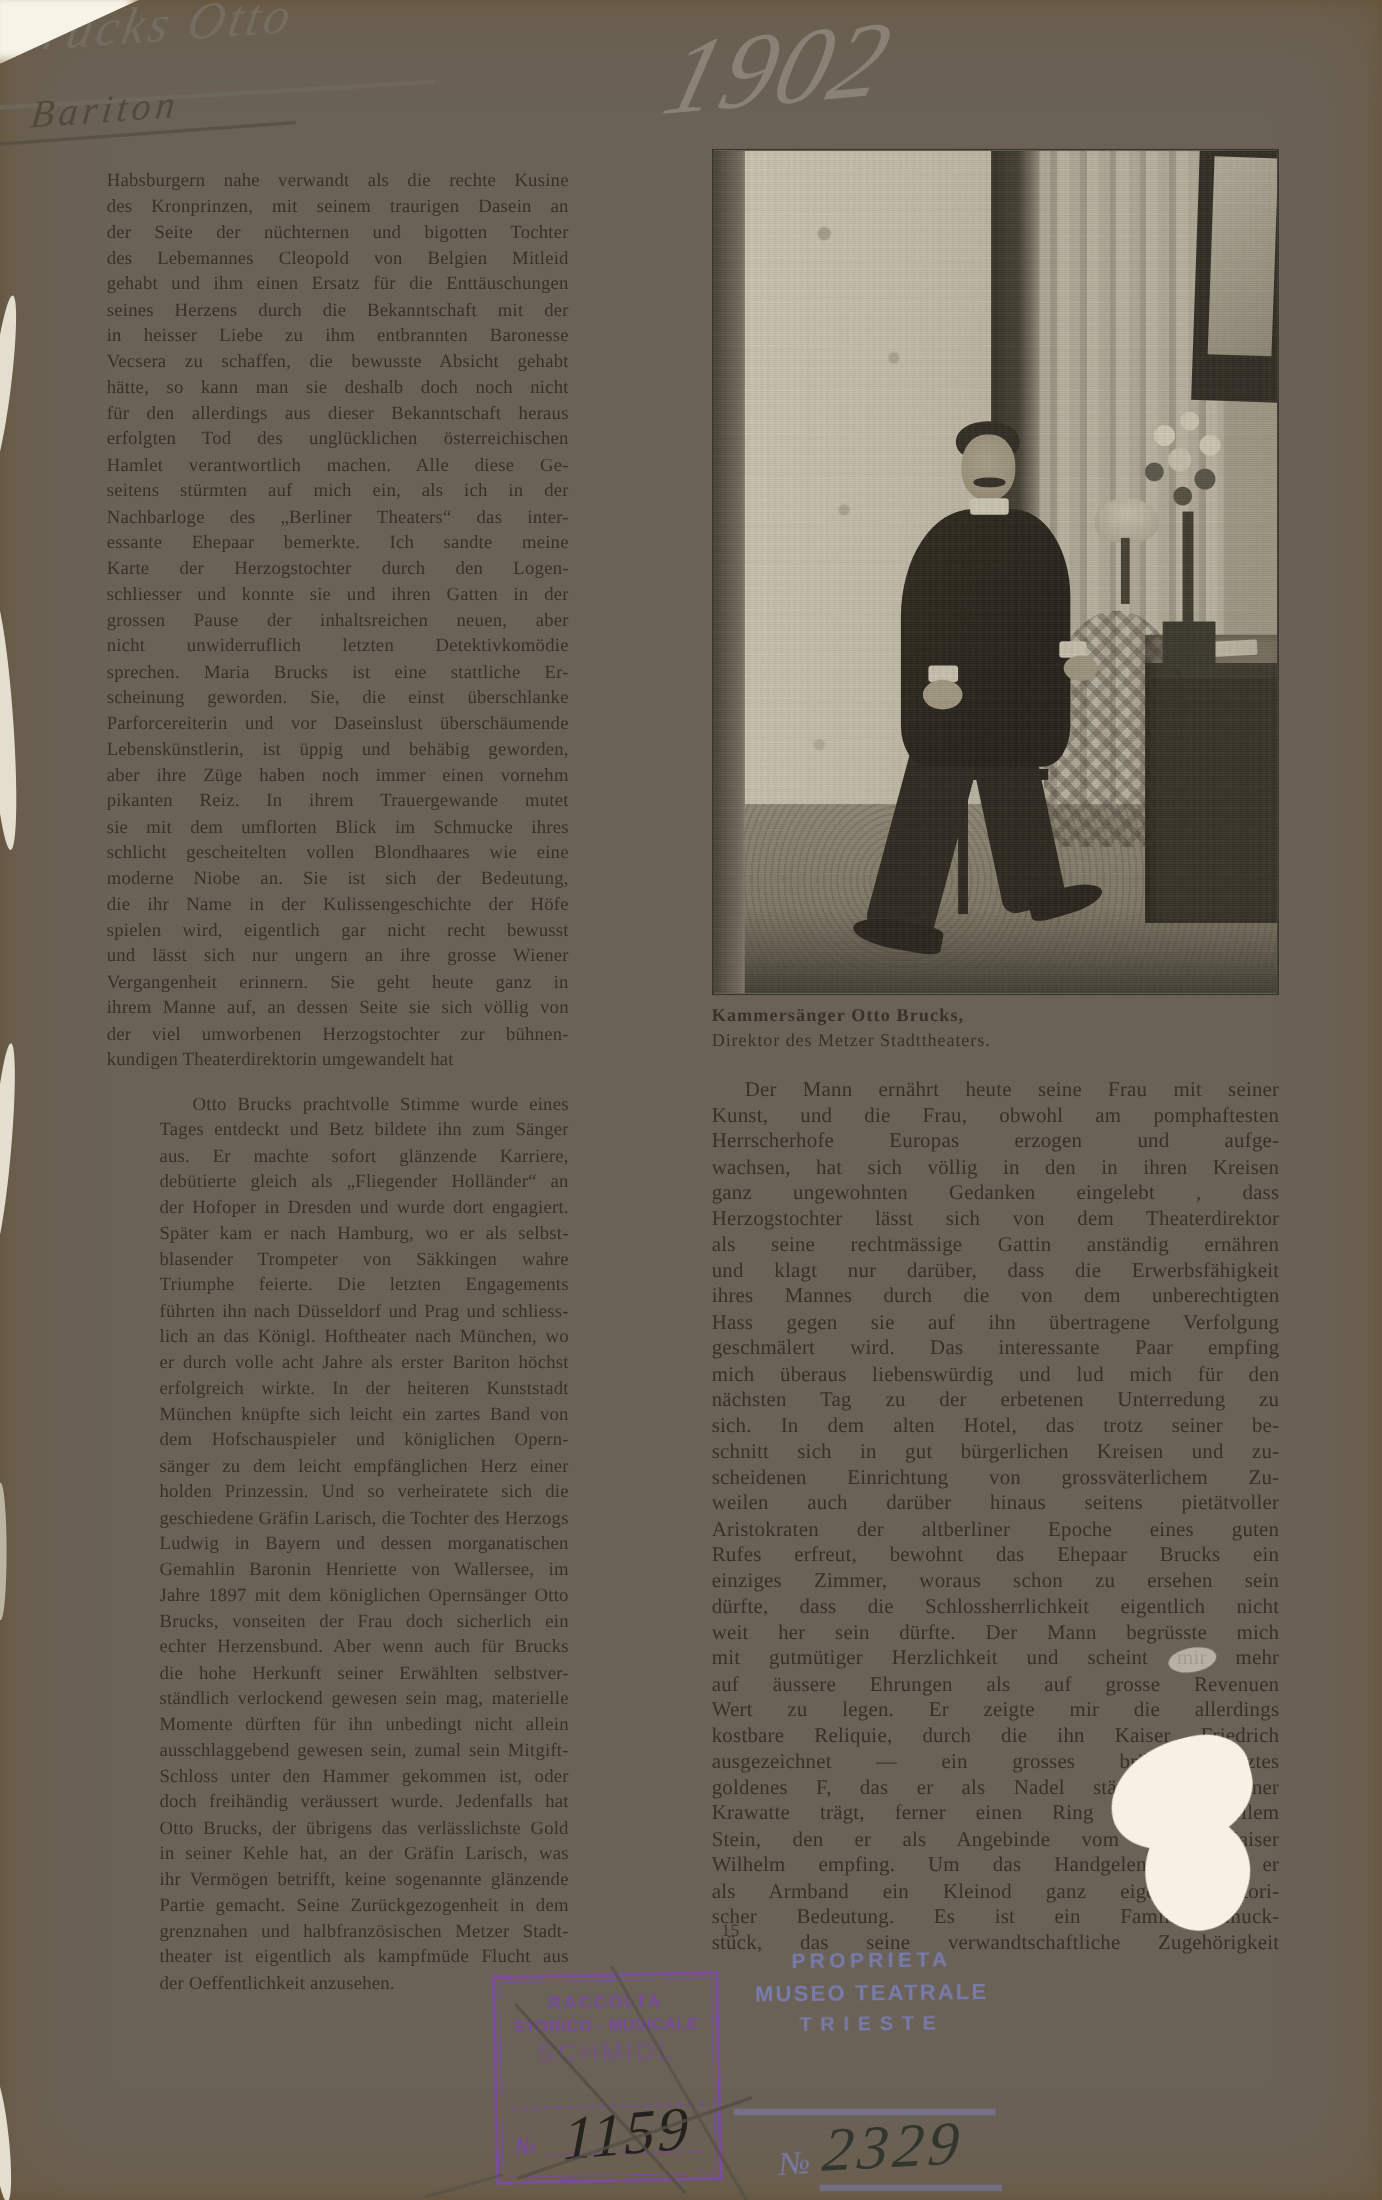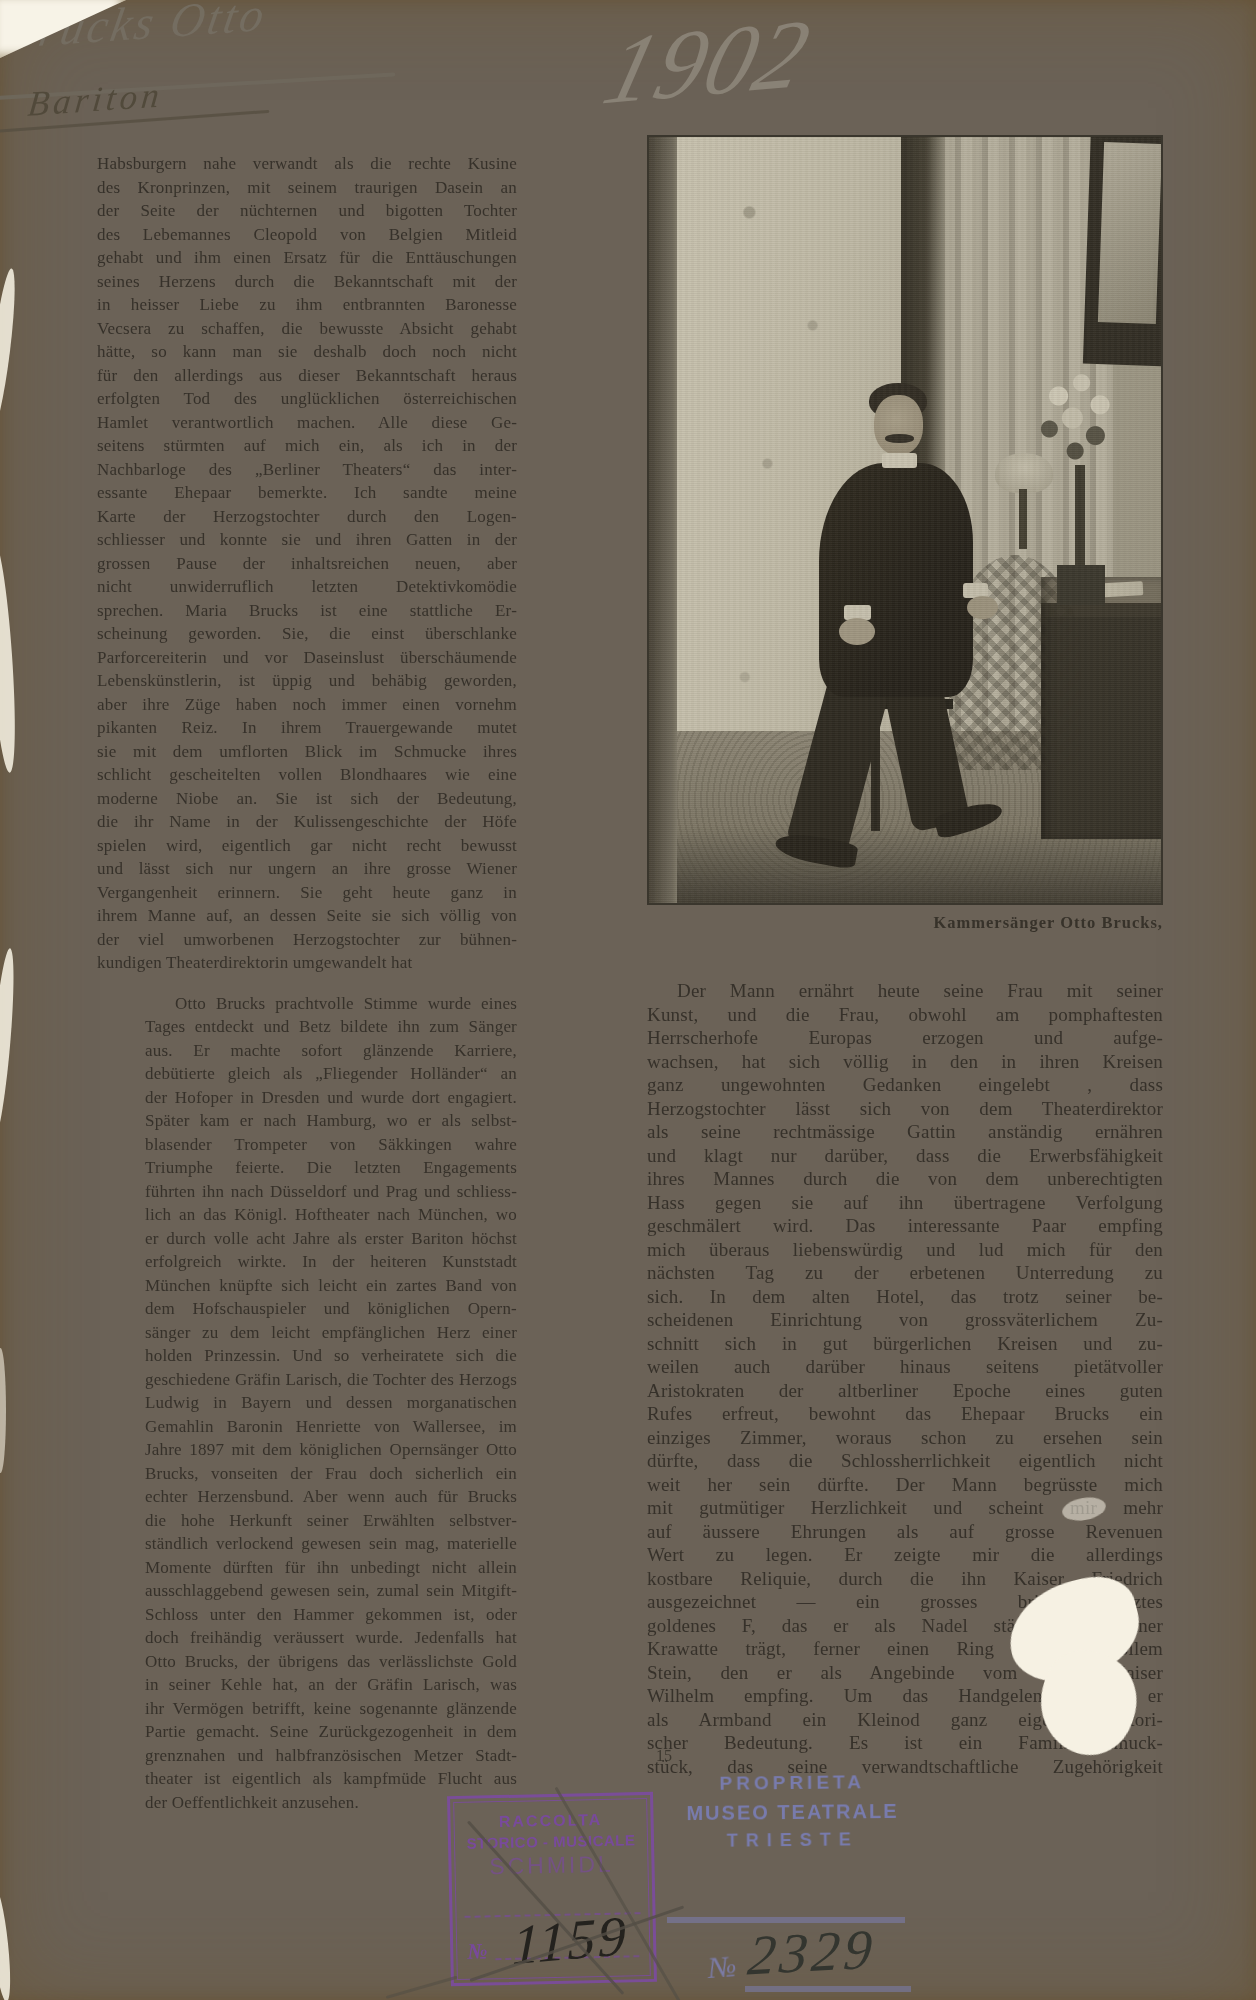--- a/index.html
+++ b/index.html
@@ -89,21 +89,21 @@
   .m-shoe2{left:286px;top:670px;width:68px;height:24px;background:#1c1a16;border-radius:25% 55% 55% 25%;transform:rotate(-16deg);}
   .ph-chair{left:212px;top:562px;width:92px;height:10px;background:#17161250;background-color:#1a1915;}
   .ph-chairleg1{left:222px;top:572px;width:9px;height:122px;background:#211f1a;}
   .ph-chairleg2{left:284px;top:570px;width:9px;height:118px;background:#211f1a;}
   .ph-grain{inset:0;
     background:
       repeating-linear-gradient(0deg,rgba(255,255,255,.035) 0 1px,rgba(20,15,5,.045) 1px 2px),
       repeating-linear-gradient(90deg,rgba(120,110,90,.05) 0 3px,rgba(0,0,0,0) 3px 6px),
       linear-gradient(0deg,rgba(112,96,62,.14),rgba(112,96,62,.14));}
   
-  .caption{position:absolute;left:647px;top:913px;width:516px;text-align:right;color:#37322a;}
+  .caption{position:absolute;left:647px;top:913px;width:516px;text-align:left;color:#37322a;}
   .cap1{font-weight:bold;font-size:16.5px;letter-spacing:1px;}
   .cap2{font-size:16.5px;letter-spacing:.8px;margin-top:3px;}
   
   .pagenum{position:absolute;left:656px;top:1747px;font-size:16px;color:#3c372f;}
   
   .stamp-schmidl{position:absolute;left:449px;top:1794px;width:206px;height:190px;border:3px solid rgba(124,74,164,.85);transform:rotate(-1.2deg);color:rgba(122,72,162,.92);text-align:center;box-sizing:border-box;}
   .stamp-schmidl::before{content:"";position:absolute;inset:3px;border:1.5px solid rgba(124,74,164,.8);}
   .st-s1{margin-top:15px;font-weight:bold;font-size:16px;letter-spacing:2px;font-family:"Liberation Sans","DejaVu Sans",sans-serif;}
   .st-s2{font-weight:bold;font-size:15px;letter-spacing:.5px;margin-top:3px;font-family:"Liberation Sans","DejaVu Sans",sans-serif;}
   .st-s3{font-size:23px;letter-spacing:3px;margin-top:2px;color:rgba(122,72,162,.6);font-family:"Liberation Sans","DejaVu Sans",sans-serif;}
@@ -262,40 +262,41 @@
     <div class="m-collar"></div>
     <div class="m-cuff1"></div>
     <div class="m-hand1"></div>
     <div class="m-cuff2"></div>
     <div class="m-hand2"></div>
     <div class="ph-grain"></div>
   </figure>
 
   <div class="caption">
     <div class="cap1">Kammersänger Otto Brucks,</div>
+    <div class="cap2">Direktor des Metzer Stadttheaters.</div>
   </div>
 
   <div class="col col2">
     <div class="para">
         <div class="tline indent">Der Mann ernährt heute seine Frau mit seiner</div>
         <div class="tline">Kunst, und die Frau, obwohl am pomphaftesten</div>
         <div class="tline">Herrscherhofe Europas erzogen und aufge-</div>
         <div class="tline">wachsen, hat sich völlig in den in ihren Kreisen</div>
         <div class="tline">ganz ungewohnten Gedanken eingelebt , dass</div>
         <div class="tline">Herzogstochter lässt sich von dem Theaterdirektor</div>
         <div class="tline">als seine rechtmässige Gattin anständig ernähren</div>
         <div class="tline">und klagt nur darüber, dass die Erwerbsfähigkeit</div>
         <div class="tline">ihres Mannes durch die von dem unberechtigten</div>
         <div class="tline">Hass gegen sie auf ihn übertragene Verfolgung</div>
         <div class="tline">geschmälert wird.  Das interessante Paar empfing</div>
         <div class="tline">mich überaus liebenswürdig und lud mich für den</div>
         <div class="tline">nächsten Tag zu der erbetenen Unterredung zu</div>
         <div class="tline">sich.  In dem alten Hotel, das trotz seiner be-</div>
+        <div class="tline">schnitt sich in gut bürgerlichen Kreisen und zu-</div>
         <div class="tline">scheidenen Einrichtung von grossväterlichem Zu-</div>
-        <div class="tline">schnitt sich in gut bürgerlichen Kreisen und zu-</div>
         <div class="tline">weilen auch darüber hinaus seitens pietätvoller</div>
         <div class="tline">Aristokraten der altberliner Epoche eines guten</div>
         <div class="tline">Rufes erfreut, bewohnt das Ehepaar Brucks ein</div>
         <div class="tline">einziges Zimmer, woraus schon zu ersehen sein</div>
         <div class="tline">dürfte, dass die Schlossherrlichkeit eigentlich nicht</div>
         <div class="tline">weit her sein dürfte.  Der Mann begrüsste mich</div>
         <div class="tline">mit gutmütiger Herzlichkeit und scheint mir mehr</div>
         <div class="tline">auf äussere Ehrungen als auf grosse Revenuen</div>
         <div class="tline">Wert zu legen.  Er zeigte mir die allerdings</div>
         <div class="tline">kostbare Reliquie, durch die ihn Kaiser Friedrich</div>

